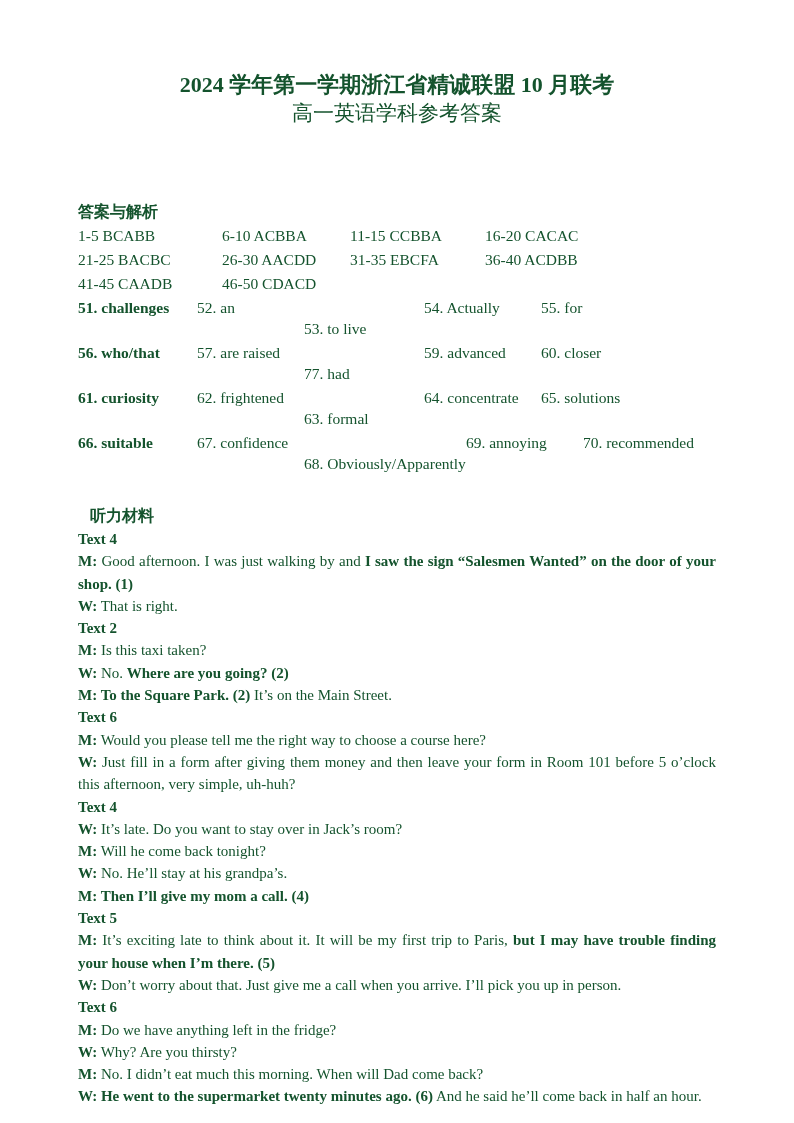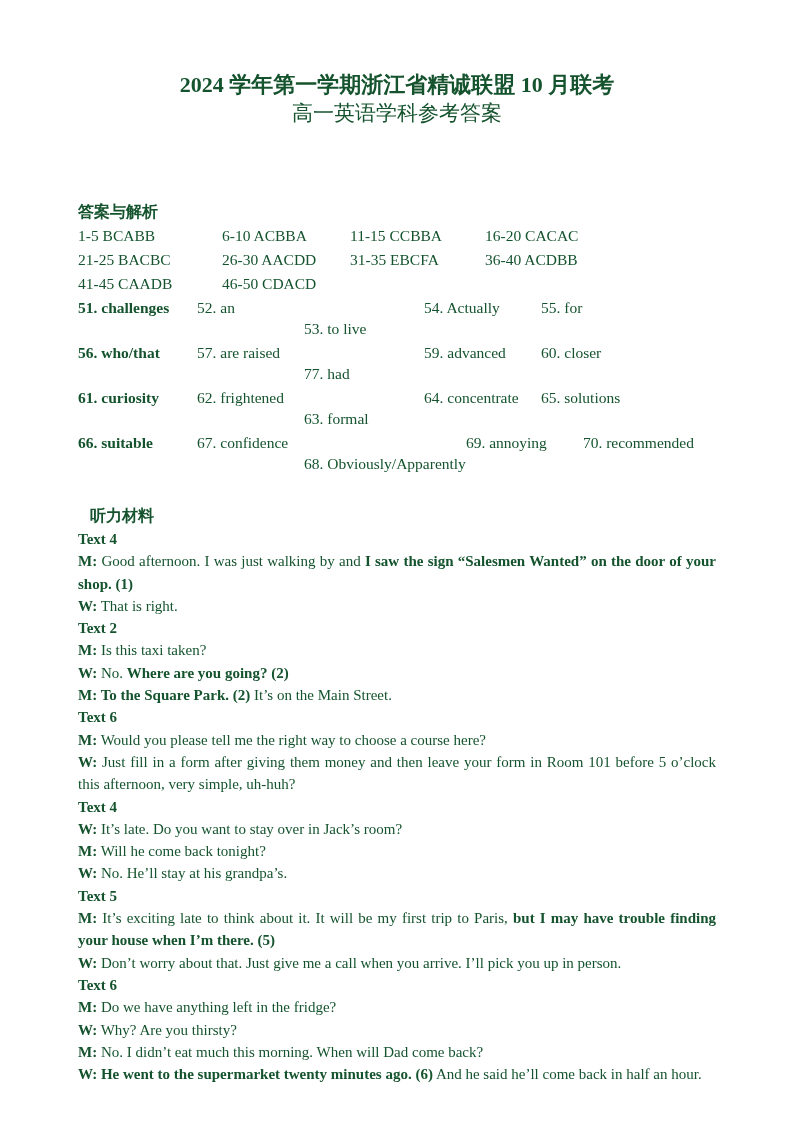--- a/index.html
+++ b/index.html
@@ -141,20 +141,21 @@
         <p><b>M:</b><span> Is this taxi taken?</span></p>
         <p><b>W:</b><span> No. </span><b>Where are you going? (2)</b></p>
         <p><b>M: To the Square Park. (2)</b><span> It’s on the Main Street.</span></p>
         <p class="text-label">Text 6</p>
         <p><b>M:</b><span> Would you please tell me the right way to choose a course here?</span></p>
         <p><b>W:</b><span> Just fill in a form after giving them money and then leave your form in Room 101 before 5 o’clock this afternoon, very simple, uh-huh?</span></p>
         <p class="text-label">Text 4</p>
         <p><b>W:</b><span> It’s late. Do you want to stay over in Jack’s room?</span></p>
         <p><b>M:</b><span> Will he come back tonight?</span></p>
         <p><b>W:</b><span> No. He’ll stay at his grandpa’s.</span></p>
+        <p><b>M: Then I’ll give my mom a call. (4)</b></p>
         <p class="text-label">Text 5</p>
         <p><b>M:</b><span> It’s exciting late to think about it. It will be my first trip to Paris, </span><b>but I may have trouble finding your house when I’m there. (5)</b></p>
         <p><b>W:</b><span> Don’t worry about that. Just give me a call when you arrive. I’ll pick you up in person.</span></p>
         <p class="text-label">Text 6</p>
         <p><b>M:</b><span> Do we have anything left in the fridge?</span></p>
         <p><b>W:</b><span> Why? Are you thirsty?</span></p>
         <p><b>M:</b><span> No. I didn’t eat much this morning. When will Dad come back?</span></p>
         <p><b>W: He went to the supermarket twenty minutes ago. (6)</b><span> And he said he’ll come back in half an hour.</span></p>
       </div>
   </div>

